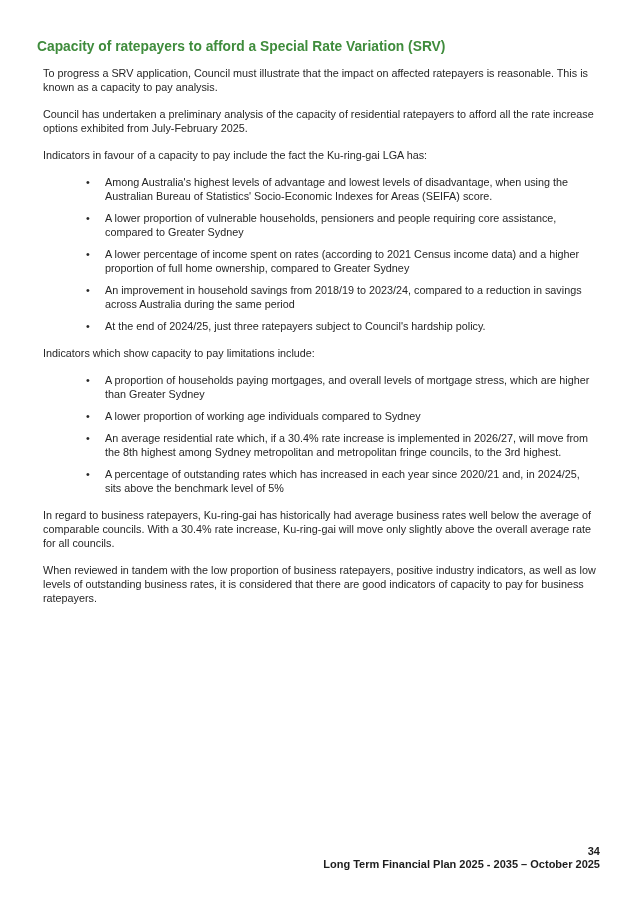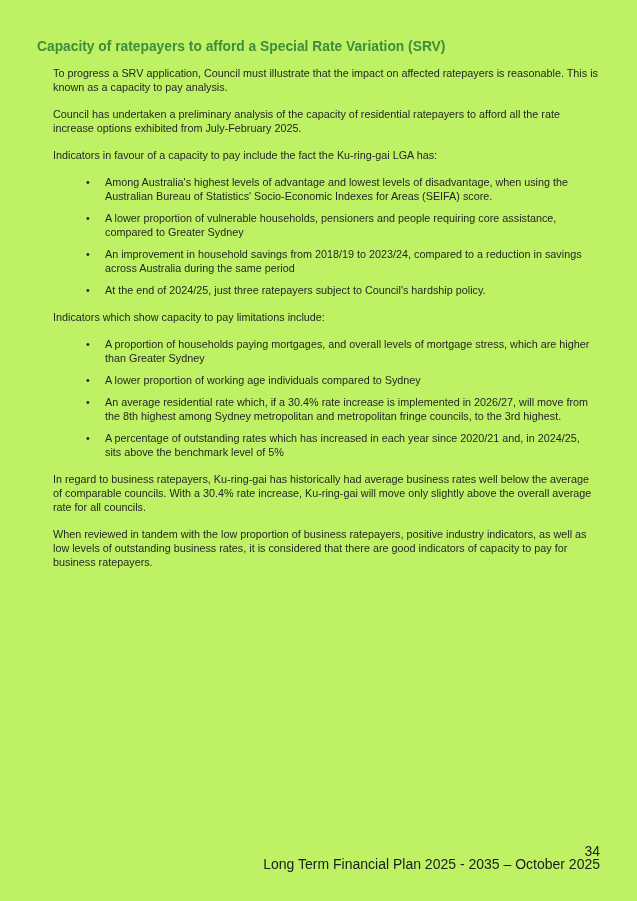--- a/index.html
+++ b/index.html
@@ -9,34 +9,34 @@
     height: 901px;
     background: #8d8d8d;
     font-family: "Liberation Sans", sans-serif;
     overflow: hidden;
   }
   .page {
     position: relative;
     width: 637px;
     height: 901px;
     padding: 38px 37px 0 37px;
-    background: #bef264;
+    background: #ffffff;
     color: #262626;
     font-size: 10.8px;
     line-height: 14px;
   }
   h1.doc-heading {
     margin: 0 0 11px 0;
     font-size: 13.8px;
     line-height: 17px;
     font-weight: bold;
     color: #3f8c3c;
   }
   p.body-par {
-    margin: 0 0 13px 16px;
+    margin: 0 0 13px 6px;
   }
   ul.doc-list {
     margin: 0 0 13px 0;
     padding: 0 0 0 60px;
     list-style: none;
   }
   ul.doc-list li {
     position: relative;
     margin: 8px;
     padding: 0;
@@ -46,42 +46,43 @@
     position: absolute;
     left: -19px;
     top: 0;
     font-size: 10.8px;
   }
   .footer {
     position: absolute;
     right: 37px;
     bottom: 30px;
     text-align: right;
-    font-weight: normal;
-    font-size: 14px;
+    font-weight: bold;
+    font-size: 11px;
     line-height: 13px;
     color: #1d1d1d;
   }
 </style>
 </head>
 <body>
 
 <div class="page">
 
   <h1 class="doc-heading">Capacity of ratepayers to afford a Special Rate Variation (SRV)</h1>
 
   <p class="body-par">To progress a SRV application, Council must illustrate that the impact on affected ratepayers is reasonable. This is known as a capacity to pay analysis.</p>
 
   <p class="body-par">Council has undertaken a preliminary analysis of the capacity of residential ratepayers to afford all the rate increase options exhibited from July-February 2025.</p>
 
   <p class="body-par">Indicators in favour of a capacity to pay include the fact the Ku-ring-gai LGA has:</p>
 
   <ul class="doc-list">
     <li>Among Australia's highest levels of advantage and lowest levels of disadvantage, when using the Australian Bureau of Statistics' Socio-Economic Indexes for Areas (SEIFA) score.</li>
     <li>A lower proportion of vulnerable households, pensioners and people requiring core assistance, compared to Greater Sydney</li>
+    <li>A lower percentage of income spent on rates (according to 2021 Census income data) and a higher proportion of full home ownership, compared to Greater Sydney</li>
     <li>An improvement in household savings from 2018/19 to 2023/24, compared to a reduction in savings across Australia during the same period</li>
     <li>At the end of 2024/25, just three ratepayers subject to Council's hardship policy.</li>
   </ul>
 
   <p class="body-par">Indicators which show capacity to pay limitations include:</p>
 
   <ul class="doc-list">
     <li>A proportion of households paying mortgages, and overall levels of mortgage stress, which are higher than Greater Sydney</li>
     <li>A lower proportion of working age individuals compared to Sydney</li>
     <li>An average residential rate which, if a 30.4% rate increase is implemented in 2026/27, will move from the 8th highest among Sydney metropolitan and metropolitan fringe councils, to the 3rd highest.</li>

